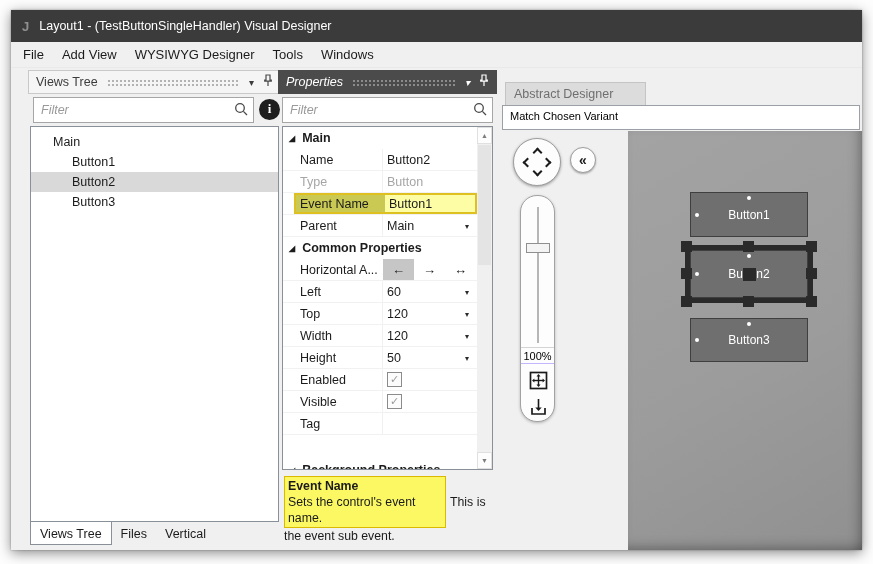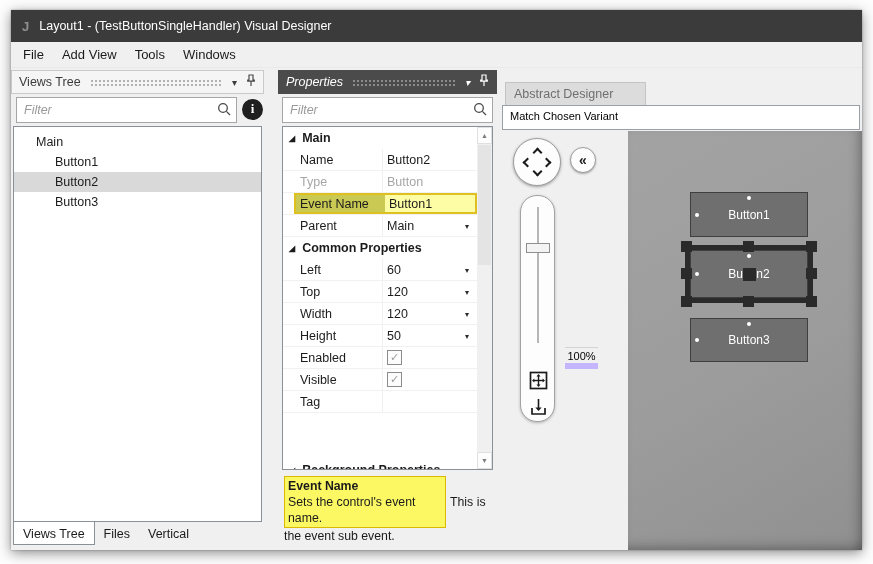--- a/index.html
+++ b/index.html
@@ -27,21 +27,21 @@
   .panel-header.dark .hdr-dots { background-image:radial-gradient(#8c8c8c 1px, transparent 1.1px); }
   .hdr-chev { font-size:10px; margin-right:9px; }
   .pin { display:inline-block; }
   .filter-wrap { position:absolute; height:26px; }
   .filter-input { width:100%; height:100%; border:1px solid #a6a6a6; background:#fff; font-size:12.5px;
                   padding:0 24px 0 7px; font-family:"Liberation Sans", sans-serif; color:#1b1b1b; }
   .filter-input::placeholder { color:#9a9a9a; font-style:italic; }
   .mag { position:absolute; right:5px; top:5px; }
 
   
-  .views-panel { position:absolute; left:0; top:60px; width:253px; height:477px; }
+  .views-panel { position:absolute; left:17px; top:60px; width:253px; height:477px; }
   .vt-filter { left:5px; top:27px; width:221px; }
   .info-btn { position:absolute; left:231px; top:29px; width:21px; height:21px; border-radius:50%;
               background:#1f1f1f; color:#fff; font-weight:bold; font-size:13px; text-align:center;
               line-height:20px; font-family:"Liberation Serif", serif; }
   .tree-box { position:absolute; left:2px; top:56px; width:249px; height:396px; background:#fff;
               border:1px solid #8a9097; overflow:hidden; }
   .tree-row { height:20px; line-height:20px; font-size:12.5px; color:#1b1b1b; margin-top:0; }
   .tree-row.first { margin-top:5px; }
   .tree-row .lbl0 { padding-left:22px; }
   .tree-row .lbl1 { padding-left:41px; }
@@ -123,38 +123,39 @@
   .chev.right { left:29px;  top:19.5px; transform:rotate(-135deg); }
   .collapse-btn { position:absolute; left:68px; top:16px; width:26px; height:26px; border-radius:50%;
                   background:#fdfdfd; border:1px solid #9e9e9e; box-shadow:0 1px 2px rgba(0,0,0,.3);
                   text-align:center; line-height:24px; font-size:14px; font-weight:bold; color:#1c1c1c; }
   .slider-pill { position:absolute; left:18px; top:64px; width:35px; height:227px; background:#fdfdfd;
                  border:1px solid #a2a2a2; border-radius:17px; box-shadow:0 1px 3px rgba(0,0,0,.25); }
   .slider-track { position:absolute; left:16px; top:11px; width:2px; height:136px; background:#b6b6b6; }
   .slider-thumb { position:absolute; left:5px; top:47px; width:24px; height:10px; background:#f4f4f4;
                   border:1px solid #8f8f8f; }
   .zoom-label { position:absolute; left:0; top:151px; width:100%; text-align:center; font-size:11px;
-                color:#000; border-top:1px solid #d4d4d4; border-bottom:6px solid #c4b5fd; padding:2px 0 1px 0;margin-left:44px; }
+                color:#000; border-top:1px solid #d4d4d4; border-bottom:1px solid #c4b5fd; padding:2px 0 1px 0; }
   .pill-btn { position:absolute; left:7px; width:21px; height:21px; }
   .pb1 { top:174px; } .pb2 { top:200px; }
 </style>
 </head>
 <body>
 
 <div class="page">
   <div class="window">
 
     <div class="titlebar">
       <span class="title-icon">J</span>
       <span>Layout1 - (TestButtonSingleHandler) Visual Designer</span>
     </div>
 
     <div class="menubar">
       <span class="menu-item">File</span>
       <span class="menu-item">Add View</span>
+      <span class="menu-item">WYSIWYG Designer</span>
       <span class="menu-item">Tools</span>
       <span class="menu-item">Windows</span>
     </div>
 
     <div class="views-panel">
       <div class="panel-header light">
         <span>Views Tree</span>
         <span class="hdr-dots"></span>
         <span class="hdr-chev">▾</span>
         <span class="pin">
@@ -233,20 +234,28 @@
           <div class="prow">
             <span class="vsep"></span>
             <span class="plabel">Parent</span>
             <span class="pvalue">Main</span>
             <span class="ddarrow">▾</span>
           </div>
 
           <div class="prow section">
             <span class="expander">◢</span>
             <span>Common Properties</span>
+          </div>
+          <div class="prow">
+            <span class="plabel">Horizontal A...</span>
+            <span class="anchor-cells">
+              <span class="acell sel">←</span>
+              <span class="acell">→</span>
+              <span class="acell">↔</span>
+            </span>
           </div>
           <div class="prow">
             <span class="vsep"></span>
             <span class="plabel">Left</span>
             <span class="pvalue">60</span>
             <span class="ddarrow">▾</span>
           </div>
           <div class="prow">
             <span class="vsep"></span>
             <span class="plabel">Top</span>

